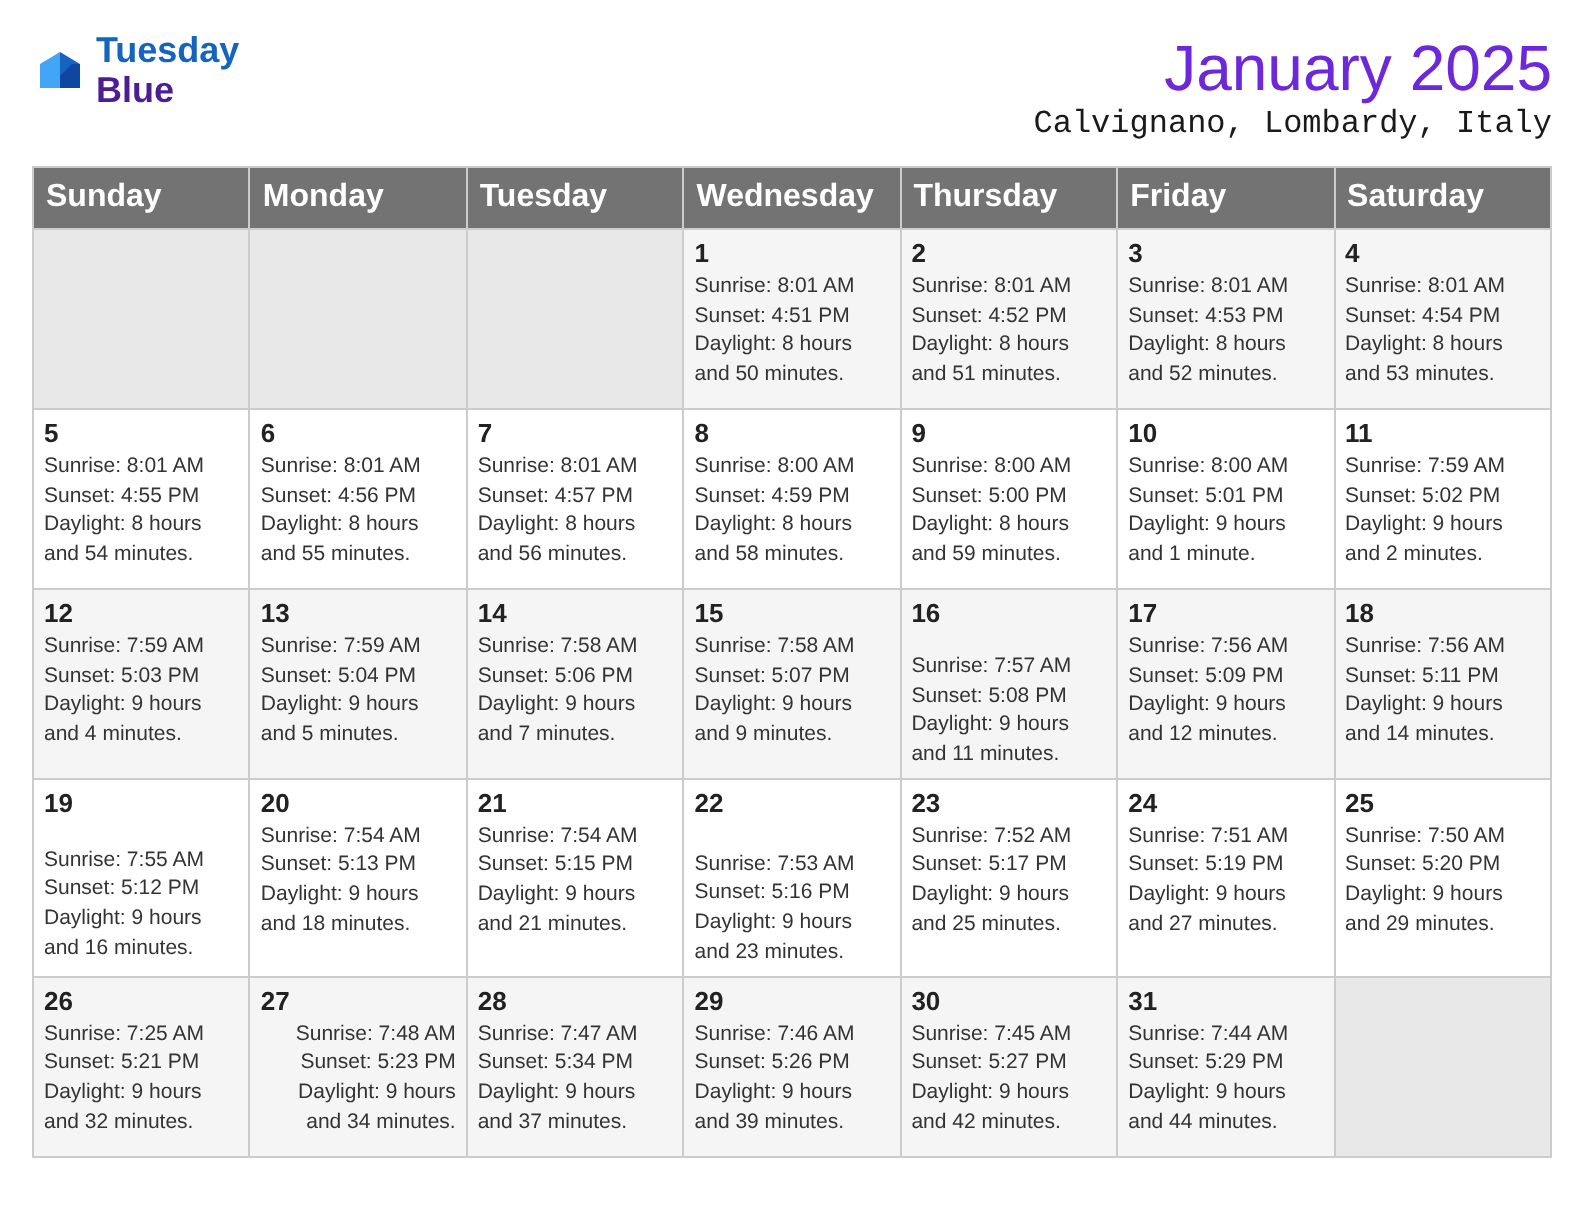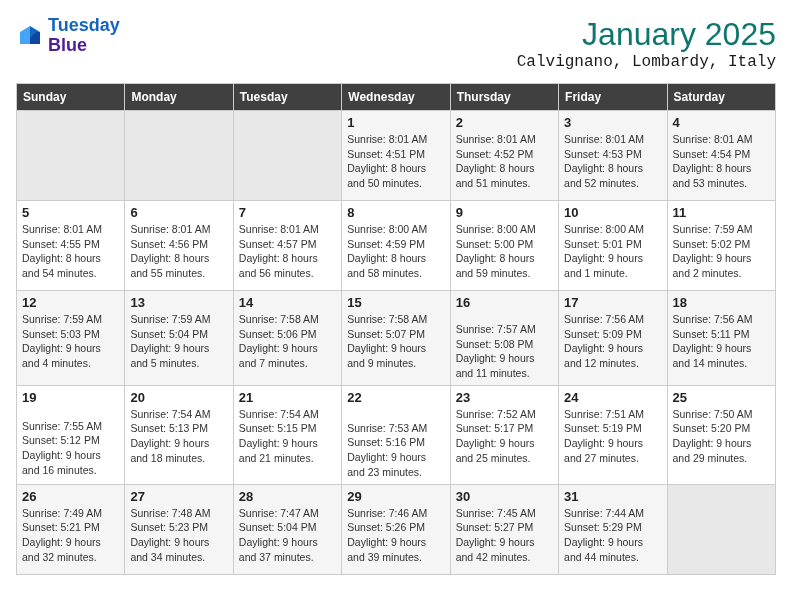--- a/index.html
+++ b/index.html
@@ -33,38 +33,38 @@
     .logo-icon {
       width: 28px;
       height: 28px;
     }
     .title-block {
       text-align: right;
     }
     .month-title {
       font-size: 32px;
       font-weight: normal;
-      color: #0f766e;
+      color: #6d28d9;
     }
     .location-title {
       font-size: 16px;
       color: #1a1a1a;
       font-family: Liberation Mono, monospace;
     }
     table {
       width: 100%;
       border-collapse: collapse;
       font-size: 11px;
     }
     thead tr th {
-      background: #404040;
+      background: #737373;
       color: #fff;
       text-align: left;
       padding: 6px 6px;
-      font-size: 12px;
+      font-size: 16px;
       font-weight: bold;
       border: 1px solid #ccc;
     }
     tbody tr td {
       vertical-align: top;
       border: 1px solid #ccc;
       padding: 4px 5px;
       width: 108px;
       min-height: 80px;
       height: 90px;
@@ -308,36 +308,36 @@
           <div class="day-number">25</div>
           <div class="day-info" style="white-space: pre-line;">Sunrise: 7:50 AM
 Sunset: 5:20 PM
 Daylight: 9 hours
 and 29 minutes.</div>
         </td>
       </tr>
       <tr>
         <td>
           <div class="day-number">26</div>
-          <div class="day-info" style="white-space: pre-line;">Sunrise: 7:49 AM
+          <div class="day-info" style="white-space: pre-line;">Sunrise: 7:25 AM
 Sunset: 5:21 PM
 Daylight: 9 hours
 and 32 minutes.</div>
         </td>
         <td>
           <div class="day-number">27</div>
-          <div class="day-info" style="white-space: pre-line;">Sunrise: 7:48 AM
+          <div class="day-info" style="white-space: pre-line; text-align: right;">Sunrise: 7:48 AM
 Sunset: 5:23 PM
 Daylight: 9 hours
 and 34 minutes.</div>
         </td>
         <td>
           <div class="day-number">28</div>
           <div class="day-info" style="white-space: pre-line;">Sunrise: 7:47 AM
-Sunset: 5:04 PM
+Sunset: 5:34 PM
 Daylight: 9 hours
 and 37 minutes.</div>
         </td>
         <td>
           <div class="day-number">29</div>
           <div class="day-info" style="white-space: pre-line;">Sunrise: 7:46 AM
 Sunset: 5:26 PM
 Daylight: 9 hours
 and 39 minutes.</div>
         </td>

